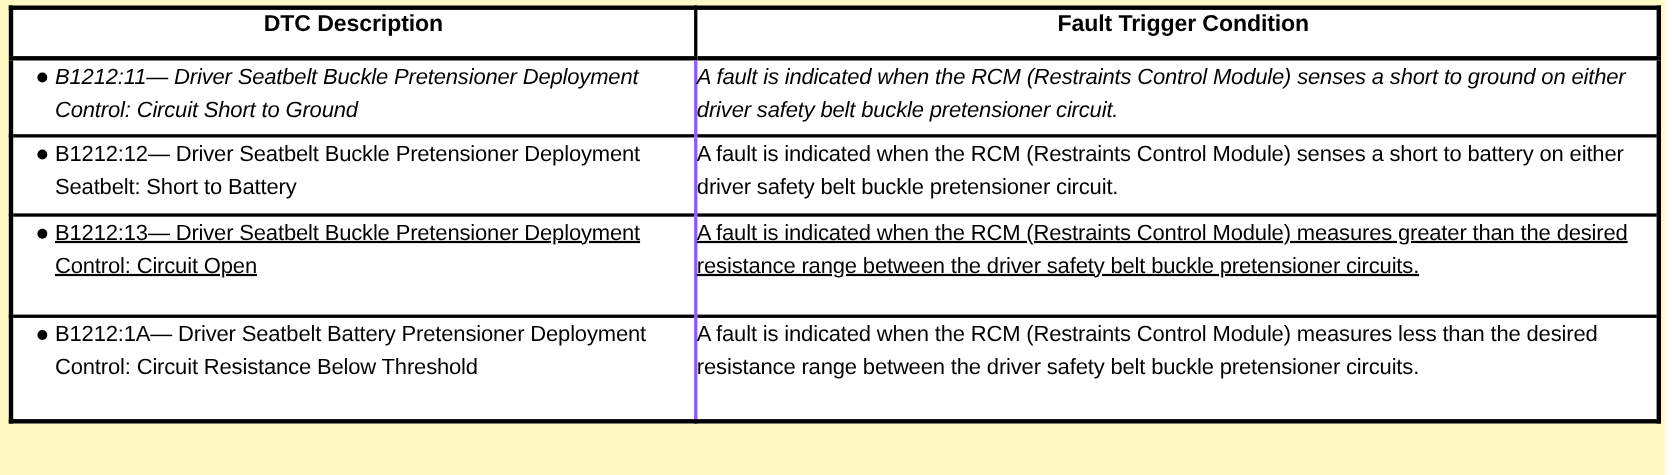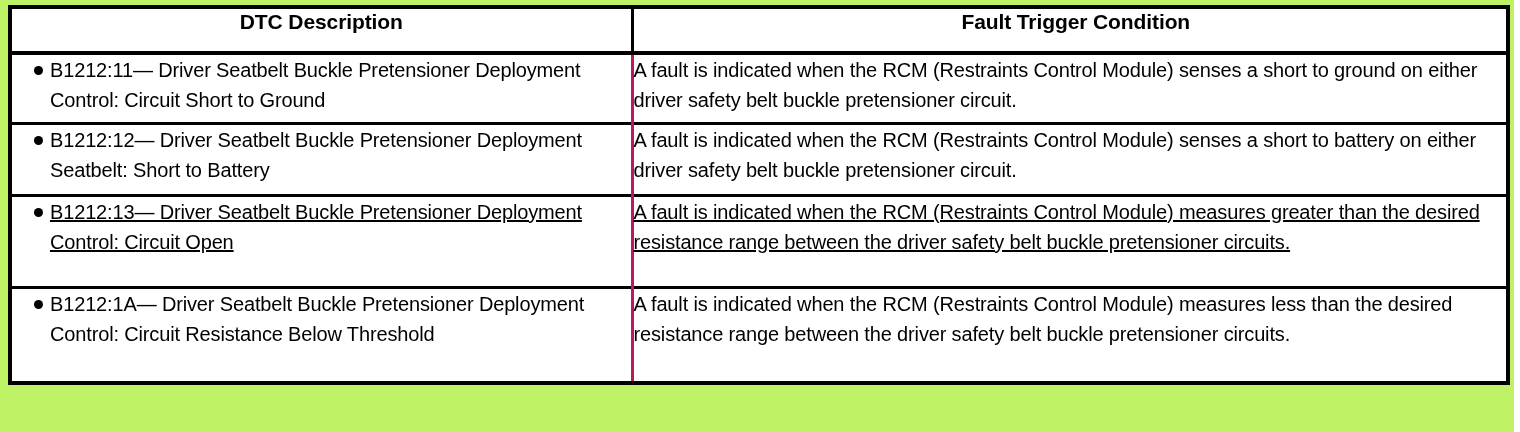--- a/index.html
+++ b/index.html
@@ -12,21 +12,21 @@
     height: 432px;
     font-family: "Liberation Sans", sans-serif;
     color: #000000;
     overflow: hidden;
   }
 
   #page {
     position: relative;
     width: 1514px;
     height: 432px;
-    background: #bef264;
+    background: #fef9c3;
   }
 
   
   .dtc-table {
     position: absolute;
     left: 8px;
     top: 5px;
     width: 1498px;
     border-collapse: collapse;
     table-layout: fixed;
@@ -71,21 +71,21 @@
     border-top: 3px solid #000000;
   }
   .body-row:first-of-type > td {
     border-top: none;
   }
 
   .desc-cell {
     padding: 11px 10px 12px 10px;
   }
   .cond-cell {
-    border-left: 3px solid #be185d;
+    border-left: 3px solid #8b5cf6;
     padding: 11px 8px 12px 12px;
   }
 
   
   .bullet-item {
     position: relative;
     padding-left: 38px;
     font-size: 20px;
     line-height: 30px;
     letter-spacing: -0.15px;
@@ -101,21 +101,21 @@
   }
 
   
   .cond-text {
     font-size: 20px;
     line-height: 30px;
     letter-spacing: -0.15px;
   }
 
   
-  .r-h1 { height: 70px; }
+  .r-h1 { height: 70px; font-style: italic; }
   .r-h2 { height: 72px; }
   .r-h3 { height: 92px; text-decoration: underline; }
   .r-h4 { height: 96px; }
 </style>
 </head>
 <body>
 
 <div id="page">
 
   <table class="dtc-table">
@@ -170,21 +170,21 @@
         </td>
         <td class="cond-cell">
           <div class="cond-text">A fault is indicated when the RCM (Restraints Control Module) measures greater than the desired resistance range between the driver safety belt buckle pretensioner circuits.</div>
         </td>
       </tr>
 
       <tr class="body-row r-h4">
         <td class="desc-cell">
           <div class="bullet-item">
             <span class="bullet-dot"></span>
-            <span>B1212:1A— Driver Seatbelt Buckle Pretensioner Deployment Control: Circuit Resistance Below Threshold</span>
+            <span>B1212:1A— Driver Seatbelt Battery Pretensioner Deployment Control: Circuit Resistance Below Threshold</span>
           </div>
         </td>
         <td class="cond-cell">
           <div class="cond-text">A fault is indicated when the RCM (Restraints Control Module) measures less than the desired resistance range between the driver safety belt buckle pretensioner circuits.</div>
         </td>
       </tr>
 
     </tbody>
   </table>
 

